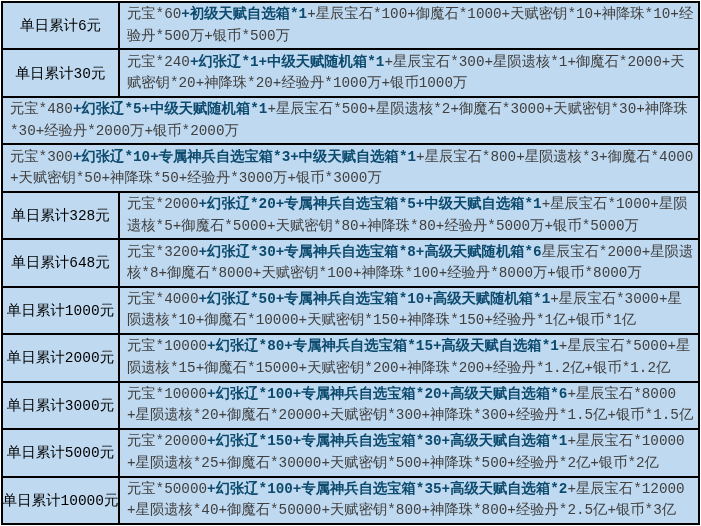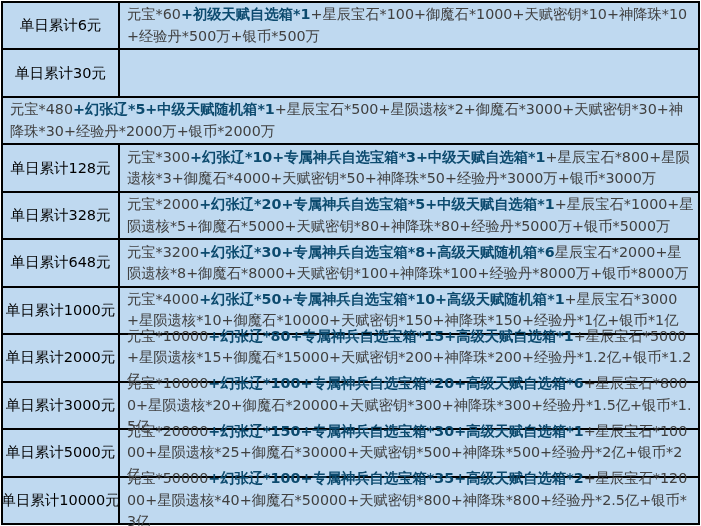--- a/index.html
+++ b/index.html
@@ -13,20 +13,21 @@
     padding: 1px 0 0 1px;
   }
 
   .reward-table {
     width: 699px;
     height: 524px;
     border: 2px solid #000000;
     background: #bfd9f0;
     display: flex;
     flex-direction: column;
+    font-family: Liberation Mono, monospace;
   }
 
   .row {
     flex: 1 1 0;
     display: flex;
     border-bottom: 2px solid #000000;
     min-height: 0;
   }
   .row:last-child { border-bottom: none; }
 
@@ -70,30 +71,32 @@
   <div class="reward-table" id="reward-table">
   <div class="row">
     <div class="cell-label">单日累计6元</div>
     <div class="cell-content">
       <span class="content-text"><span class="seg-blue">元宝*60</span><span class="seg-red">+初级天赋自选箱*1</span><span class="seg-blue">+星辰宝石*100+御魔石*1000+天赋密钥*10+神降珠*10+经验丹*500万+银币*500万</span></span>
     </div>
   </div>
 
   <div class="row">
     <div class="cell-label">单日累计30元</div>
+    <div class="cell-content">
+      <span class="content-text"><span class="seg-blue">元宝*240</span><span class="seg-red">+幻张辽*1+中级天赋随机箱*1</span><span class="seg-blue">+星辰宝石*300+星陨遗核*1+御魔石*2000+天赋密钥*20+神降珠*20+经验丹*1000万+银币1000万</span></span>
+    </div>
   </div>
 
   <div class="row">
     <div class="cell-content">
       <span class="content-text"><span class="seg-blue">元宝*480</span><span class="seg-red">+幻张辽*5+中级天赋随机箱*1</span><span class="seg-blue">+星辰宝石*500+星陨遗核*2+御魔石*3000+天赋密钥*30+神降珠*30+经验丹*2000万+银币*2000万</span></span>
     </div>
   </div>
 
   <div class="row">
-    <div class="cell-label">单日累计128元</div>
     <div class="cell-content">
       <span class="content-text"><span class="seg-blue">元宝*300</span><span class="seg-red">+幻张辽*10+专属神兵自选宝箱*3+中级天赋自选箱*1</span><span class="seg-blue">+星辰宝石*800+星陨遗核*3+御魔石*4000+天赋密钥*50+神降珠*50+经验丹*3000万+银币*3000万</span></span>
     </div>
   </div>
 
   <div class="row">
     <div class="cell-label">单日累计328元</div>
     <div class="cell-content">
       <span class="content-text"><span class="seg-blue">元宝*2000</span><span class="seg-red">+幻张辽*20+专属神兵自选宝箱*5+中级天赋自选箱*1</span><span class="seg-blue">+星辰宝石*1000+星陨遗核*5+御魔石*5000+天赋密钥*80+神降珠*80+经验丹*5000万+银币*5000万</span></span>
     </div>

